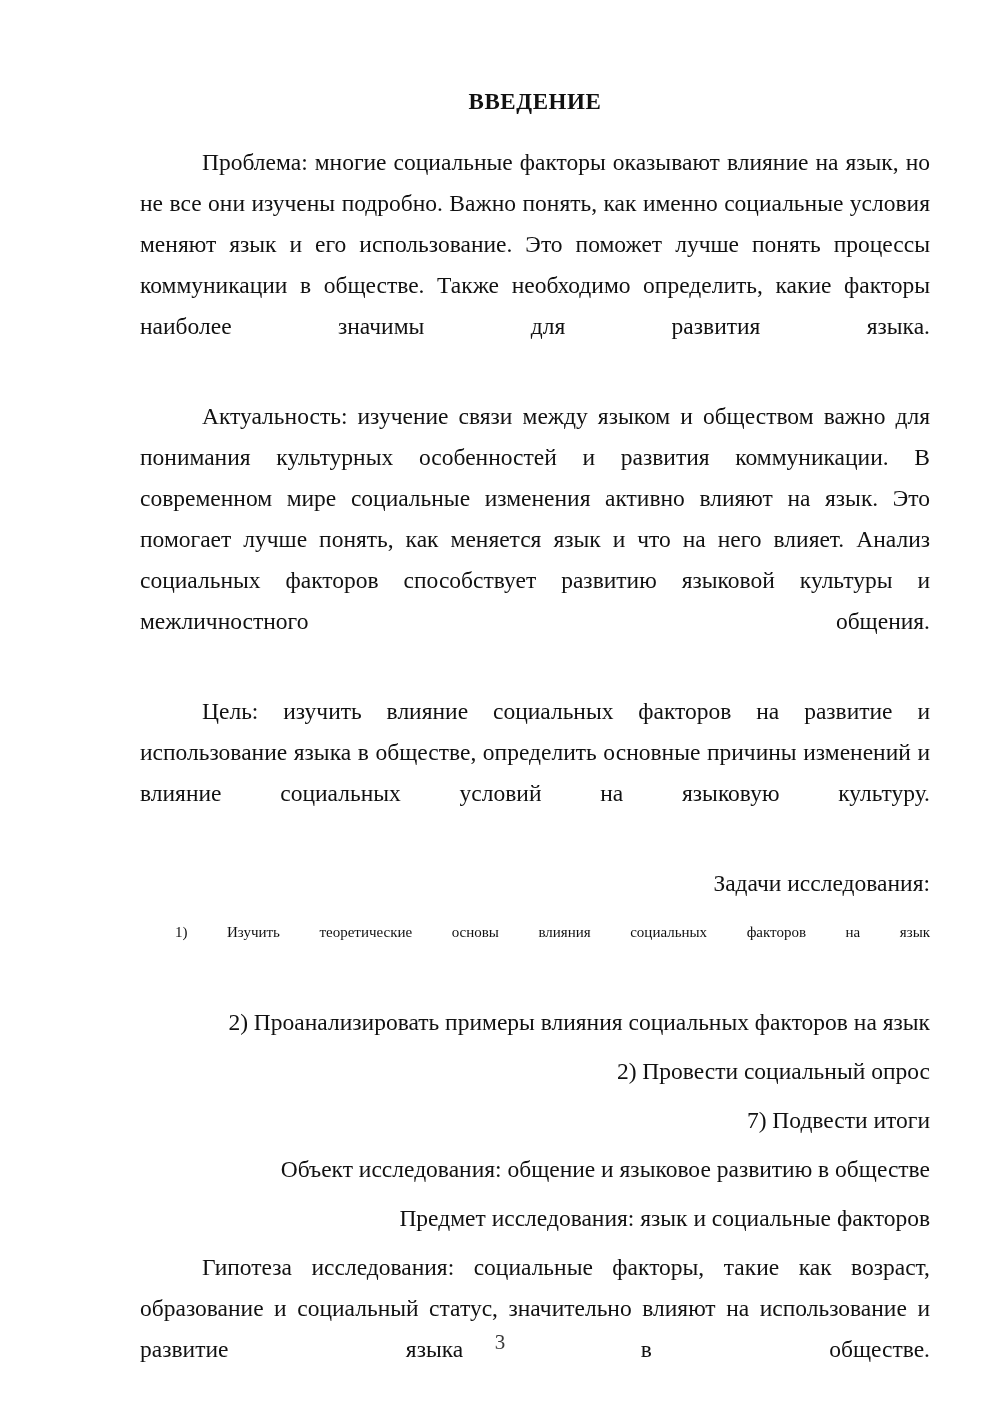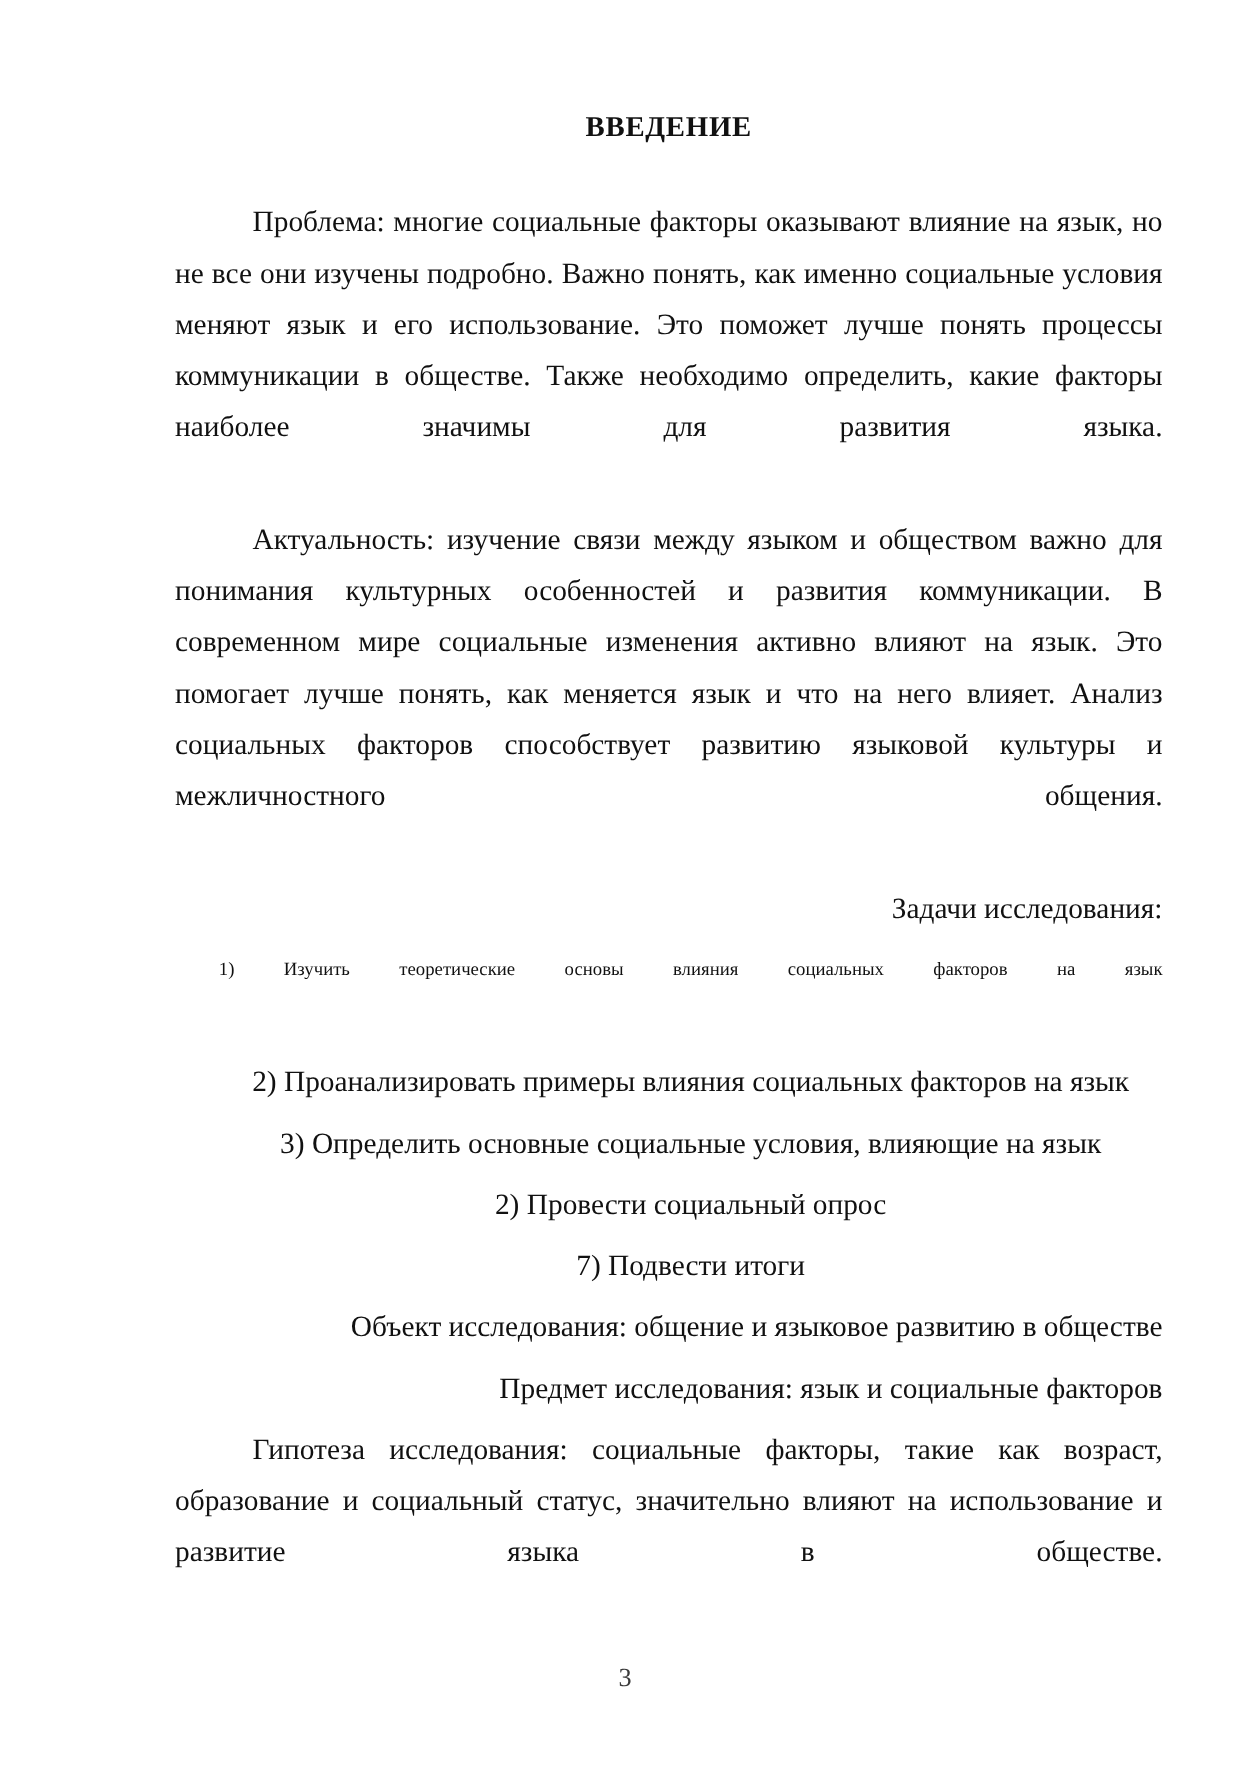--- a/index.html
+++ b/index.html
@@ -32,21 +32,21 @@
     left: 140px;
     top: 88px;
     width: 790px;
   }
 
   .doc-title {
     font-size: 23px;
     font-weight: bold;
     text-align: center;
     letter-spacing: 0.6px;
-    margin: 0 0 42px 0;
+    margin: 0 0 26px 0;
     line-height: 1.2;
   }
 
   
   .para {
     font-size: 23.5px;
     line-height: 41px;
     text-align: justify;
     text-justify: inter-word;
     text-indent: 62px;
@@ -67,21 +67,21 @@
     line-height: 41px;
     text-align: right;
     text-indent: 62px;
     margin: 0 0 8px 0;
   }
 
   
   .list-item {
     font-size: 23.5px;
     line-height: 41px;
-    text-align: center;
+    text-align: right;
     text-indent: 35px;
     margin: 0 0 8px 0;
   }
 
   .list-item-justify {
     font-size: 15px;
     line-height: 41px;
     text-align: justify;
     text-justify: inter-word;
     text-indent: 35px;
@@ -109,28 +109,28 @@
 <div class="page">
 
   <div class="content">
 
     <h1 class="doc-title">ВВЕДЕНИЕ</h1>
 
     <p class="para">Проблема: многие социальные факторы оказывают влияние на язык, но не все они изучены подробно. Важно понять, как именно социальные условия меняют язык и его использование. Это поможет лучше понять процессы коммуникации в обществе. Также необходимо определить, какие факторы наиболее значимы для развития языка.</p>
 
     <p class="para">Актуальность: изучение связи между языком и обществом важно для понимания культурных особенностей и развития коммуникации. В современном мире социальные изменения активно влияют на язык. Это помогает лучше понять, как меняется язык и что на него влияет. Анализ социальных факторов способствует развитию языковой культуры и межличностного общения.</p>
 
+    <p class="para">Цель: изучить влияние социальных факторов на развитие и использование языка в обществе, определить основные причины изменений и влияние социальных условий на языковую культуру.</p>
 
     <p class="line-indent">Задачи исследования:</p>
 
     <p class="list-item-justify">1)  Изучить теоретические основы влияния социальных факторов на язык</p>
 
     <p class="list-item">2) Проанализировать примеры влияния социальных факторов на язык</p>
 
-    <p class="list-item">3) Определить основные социальные условия, влияющие на язык</p>
 
     <p class="list-item">2) Провести социальный опрос</p>
 
     <p class="list-item">7) Подвести итоги</p>
 
     <p class="line-indent">Объект исследования: общение и языковое развитию в обществе</p>
 
     <p class="line-indent">Предмет исследования: язык и социальные факторов</p>
 
     <p class="para">Гипотеза исследования: социальные факторы, такие как возраст, образование и социальный статус, значительно влияют на использование и развитие языка в обществе.</p>

